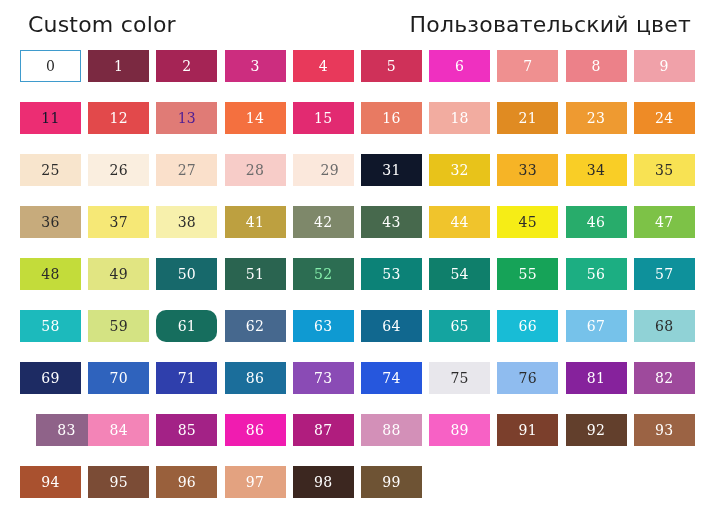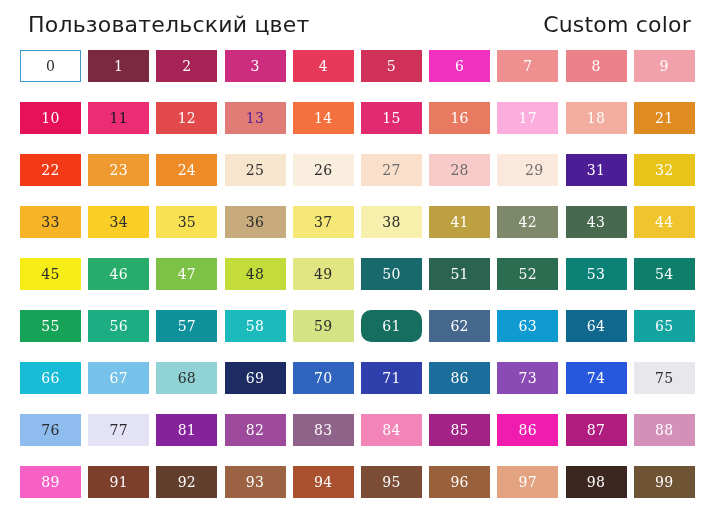--- a/index.html
+++ b/index.html
@@ -81,22 +81,22 @@
   .swatch.selected .swatch-label {
     color: #2b2b2b;
   }
 </style>
 </head>
 <body>
 
 <div id="app">
 
   <div class="header">
+    <div class="title title-left">Custom color</div>
     <div class="title title-right">Пользовательский цвет</div>
-    <div class="title title-left">Custom color</div>
   </div>
 
   <div class="grid" id="swatch-grid">
       <div class="swatch selected" style="background: rgb(255, 255, 255); border-color: rgb(63, 155, 205);">
         <span class="swatch-label" style="color: rgb(43, 43, 43);">0</span>
       </div>
       <div class="swatch" style="background: rgb(123, 41, 65);">
         <span class="swatch-label" style="color: rgb(255, 255, 255);">1</span>
       </div>
       <div class="swatch" style="background: rgb(165, 36, 85);">
@@ -116,53 +116,44 @@
       </div>
       <div class="swatch" style="background: rgb(239, 144, 144);">
         <span class="swatch-label" style="color: rgb(255, 255, 255);">7</span>
       </div>
       <div class="swatch" style="background: rgb(236, 129, 137);">
         <span class="swatch-label" style="color: rgb(255, 255, 255);">8</span>
       </div>
       <div class="swatch" style="background: rgb(240, 161, 169);">
         <span class="swatch-label" style="color: rgb(255, 255, 255);">9</span>
       </div>
-      <div class="swatch" style="background: rgb(231, 17, 89);">
-        <span class="swatch-label" style="color: rgb(255, 255, 255);">10</span>
-      </div>
       <div class="swatch" style="background: rgb(236, 45, 115);">
         <span class="swatch-label" style="color: #0f172a;">11</span>
       </div>
       <div class="swatch" style="background: rgb(226, 73, 75);">
         <span class="swatch-label" style="color: rgb(255, 255, 255);">12</span>
       </div>
       <div class="swatch" style="background: rgb(224, 123, 118);">
         <span class="swatch-label" style="color: #4c1d95;">13</span>
       </div>
       <div class="swatch" style="background: rgb(244, 112, 63);">
         <span class="swatch-label" style="color: rgb(255, 255, 255);">14</span>
       </div>
       <div class="swatch" style="background: rgb(226, 42, 113);">
         <span class="swatch-label" style="color: rgb(255, 255, 255);">15</span>
       </div>
       <div class="swatch" style="background: rgb(232, 122, 98);">
         <span class="swatch-label" style="color: rgb(255, 255, 255);">16</span>
       </div>
-      <div class="swatch" style="background: rgb(251, 174, 222);">
-        <span class="swatch-label" style="color: rgb(255, 255, 255);">17</span>
-      </div>
       <div class="swatch" style="background: rgb(242, 172, 160);">
         <span class="swatch-label" style="color: rgb(255, 255, 255);">18</span>
       </div>
       <div class="swatch" style="background: rgb(224, 139, 34);">
         <span class="swatch-label" style="color: rgb(255, 255, 255);">21</span>
       </div>
-      <div class="swatch" style="background: rgb(242, 58, 22);">
-        <span class="swatch-label" style="color: rgb(255, 255, 255);">22</span>
-      </div>
       <div class="swatch" style="background: rgb(238, 154, 49);">
         <span class="swatch-label" style="color: rgb(255, 255, 255);">23</span>
       </div>
       <div class="swatch" style="background: rgb(238, 139, 38);">
         <span class="swatch-label" style="color: rgb(255, 255, 255);">24</span>
       </div>
       <div class="swatch" style="background: rgb(248, 229, 205);">
         <span class="swatch-label" style="color: rgb(43, 43, 43);">25</span>
       </div>
       <div class="swatch" style="background: rgb(250, 238, 223);">
@@ -170,21 +161,21 @@
       </div>
       <div class="swatch" style="background: rgb(250, 224, 203);">
         <span class="swatch-label" style="color: rgb(107, 107, 107);">27</span>
       </div>
       <div class="swatch" style="background: rgb(247, 204, 200);">
         <span class="swatch-label" style="color: rgb(107, 107, 107);">28</span>
       </div>
       <div class="swatch" style="background: rgb(251, 232, 220); padding-left: 13px;">
         <span class="swatch-label" style="color: rgb(107, 107, 107);">29</span>
       </div>
-      <div class="swatch" style="background: #4c1d95;">
+      <div class="swatch" style="background: #0f172a;">
         <span class="swatch-label" style="color: rgb(255, 255, 255);">31</span>
       </div>
       <div class="swatch" style="background: rgb(232, 195, 26);">
         <span class="swatch-label" style="color: rgb(255, 255, 255);">32</span>
       </div>
       <div class="swatch" style="background: rgb(246, 180, 38);">
         <span class="swatch-label" style="color: rgb(43, 43, 43);">33</span>
       </div>
       <div class="swatch" style="background: rgb(249, 206, 38);">
         <span class="swatch-label" style="color: rgb(43, 43, 43);">34</span>
@@ -228,21 +219,21 @@
       <div class="swatch" style="background: rgb(225, 229, 130);">
         <span class="swatch-label" style="color: rgb(43, 43, 43);">49</span>
       </div>
       <div class="swatch" style="background: rgb(23, 105, 107);">
         <span class="swatch-label" style="color: rgb(255, 255, 255);">50</span>
       </div>
       <div class="swatch" style="background: rgb(42, 100, 80);">
         <span class="swatch-label" style="color: rgb(255, 255, 255);">51</span>
       </div>
       <div class="swatch" style="background: rgb(44, 109, 82);">
-        <span class="swatch-label" style="color: #ffffff;">52</span>
+        <span class="swatch-label" style="color: #86efac;">52</span>
       </div>
       <div class="swatch" style="background: rgb(12, 130, 119);">
         <span class="swatch-label" style="color: rgb(255, 255, 255);">53</span>
       </div>
       <div class="swatch" style="background: rgb(15, 127, 107); justify-content: center;">
         <span class="swatch-label" style="color: rgb(255, 255, 255);">54</span>
       </div>
       <div class="swatch" style="background: rgb(22, 163, 88);">
         <span class="swatch-label" style="color: rgb(255, 255, 255);">55</span>
       </div>
@@ -299,30 +290,27 @@
       </div>
       <div class="swatch" style="background: rgb(38, 87, 221);">
         <span class="swatch-label" style="color: rgb(255, 255, 255);">74</span>
       </div>
       <div class="swatch" style="background: rgb(232, 231, 236);">
         <span class="swatch-label" style="color: rgb(43, 43, 43);">75</span>
       </div>
       <div class="swatch" style="background: rgb(143, 188, 239);">
         <span class="swatch-label" style="color: rgb(43, 43, 43);">76</span>
       </div>
-      <div class="swatch" style="background: rgb(228, 226, 245);">
-        <span class="swatch-label" style="color: rgb(43, 43, 43);">77</span>
-      </div>
       <div class="swatch" style="background: rgb(134, 34, 156);">
         <span class="swatch-label" style="color: rgb(255, 255, 255);">81</span>
       </div>
       <div class="swatch" style="background: rgb(158, 74, 156);">
         <span class="swatch-label" style="color: rgb(255, 255, 255);">82</span>
       </div>
-      <div class="swatch" style="background: rgb(143, 99, 137);">
+      <div class="swatch" style="background: rgb(143, 99, 137); margin-left: 16px;">
         <span class="swatch-label" style="color: rgb(255, 255, 255);">83</span>
       </div>
       <div class="swatch" style="background: rgb(243, 132, 183);">
         <span class="swatch-label" style="color: rgb(255, 255, 255);">84</span>
       </div>
       <div class="swatch" style="background: rgb(163, 34, 134);">
         <span class="swatch-label" style="color: rgb(255, 255, 255);">85</span>
       </div>
       <div class="swatch" style="background: rgb(240, 28, 176);">
         <span class="swatch-label" style="color: rgb(255, 255, 255);">86</span>

